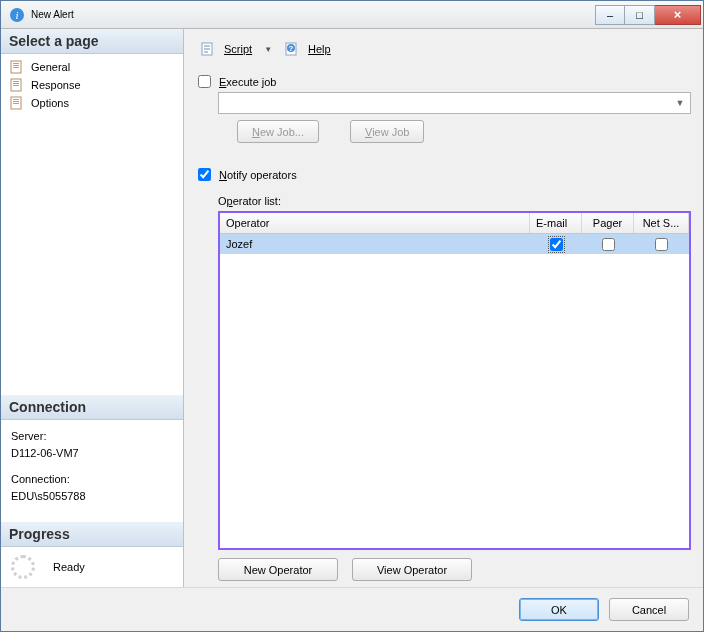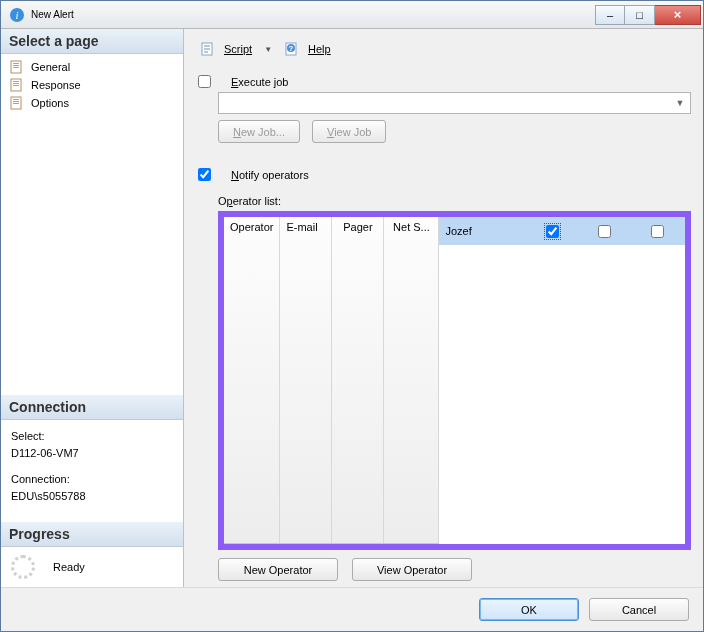--- a/index.html
+++ b/index.html
@@ -32,54 +32,54 @@
 .progress-body { padding: 8px 10px; display: flex; align-items: center; gap: 18px; }
 .spinner { width: 24px; height: 24px; border: 3px dotted #d0d0d0; border-radius: 50%; }
 
 .main { flex: 1; background: #f0f0f0; display: flex; flex-direction: column; padding: 8px 12px 6px 12px; min-width: 0; }
 
 .toolbar { display: flex; align-items: center; gap: 4px; padding: 2px 0 8px 0; }
 .tbtn { display: flex; align-items: center; gap: 8px; padding: 2px 4px; cursor: default; text-decoration: underline; }
 .dropdown-arrow { font-size: 8px; color: #555; padding: 0 4px; }
 
 .form-area { flex: 1; display: flex; flex-direction: column; padding: 4px 0 0 2px; min-height: 0; }
-.chkrow { display: flex; align-items: center; gap: 20px; margin: 4px 0; }
+.chkrow { display: flex; align-items: center; gap: 8px; margin: 4px 0; }
 .chkrow input[type=checkbox] { width: 13px; height: 13px; }
 .indent { margin-left: 20px; }
 .combo { width: 100%; height: 22px; border: 1px solid #b4b4b4; background: #fff; display: flex; align-items: center; padding: 0 4px; position: relative; }
 .combo .arrow { position: absolute; right: 2px; width: 16px; text-align: center; color: #666; font-size: 9px; }
 .btnrow { display: flex; gap: 12px; margin-top: 6px; }
 .btn { height: 23px; border: 1px solid #acacac; background: linear-gradient(#fdfdfd, #e8e8e8); padding: 0 14px; cursor: default; border-radius: 3px; font-family: inherit; font-size: 11px; display: inline-flex; align-items: center; justify-content: center; }
-.btn:disabled, .btn.disabled { color: #9a9a9a; }
+.btn:disabled, .btn.disabled { color: #9a9a9a; margin-left: 19px; }
 .btn.default { border-color: #4a90d9; box-shadow: 0 0 0 1px #7ab7ef inset; background: linear-gradient(#eaf4fd, #cfe6f9); }
 
 .label-small { margin: 10px 0 4px 0; }
 
-.grid { border: 6px solid #8b5cf6; background: #fff; flex: 1; min-height: 0; display: flex; }
+.grid { border: 2px solid #8b5cf6; background: #fff; flex: 1; min-height: 0; display: flex; flex-direction: column; }
 .grid-head { display: flex; background: linear-gradient(#fdfdfd, #ededed); border-bottom: 1px solid #c8c8c8; }
 .gh { padding: 4px 6px; border-right: 1px solid #d8d8d8; font-size: 11px; }
 .gh.op { flex: 1; }
 .gh.em { width: 52px; }
 .gh.pg { width: 52px; text-align: center; }
 .gh.ns { width: 55px; text-align: center; }
 .grid-body { flex: 1; overflow: auto; }
-.grow { display: flex; align-items: center; height: 28px; }
+.grow { display: flex; align-items: center; height: 20px; }
 .grow.selected { background: #bcd8f4; }
 .gc { padding: 2px 6px; }
 .gc.op { flex: 1; }
 .gc.em, .gc.pg, .gc.ns { width: 52px; display: flex; justify-content: center; }
 .gc.ns { width: 55px; }
 .gc input[type=checkbox] { width: 13px; height: 13px; }
 .gc.em input[type=checkbox] { outline: 1px dotted #555; outline-offset: 1px; }
 
 .ops-btns { display: flex; gap: 14px; margin-top: 8px; }
 .ops-btns .btn { width: 120px; }
 
 .footer { padding: 10px 14px; display: flex; justify-content: flex-end; gap: 10px; background: #f0f0f0; border-top: 1px solid #dadada; }
-.footer .btn { width: 100px; }
+.footer .btn { width: 80px; }
 
 .underline-accel { text-decoration: underline; }
 svg { display: block; }
 </style>
 </head>
 <body>
 
 <div class="window">
   <div class="titlebar">
     <span class="icon">
@@ -140,21 +140,21 @@
             </span>
           <span>Options</span>
         </div>
       </div>
 
       <div class="spacer"></div>
 
       <div class="panel-header">Connection</div>
       <div class="connection-body">
         <div class="group">
-          <div>Select:</div>
+          <div>Server:</div>
           <div>D112-06-VM7</div>
         </div>
         <div class="group">
           <div>Connection:</div>
           <div>EDU\s5055788</div>
         </div>
       </div>
 
       <div class="panel-header">Progress</div>
       <div class="progress-body">

